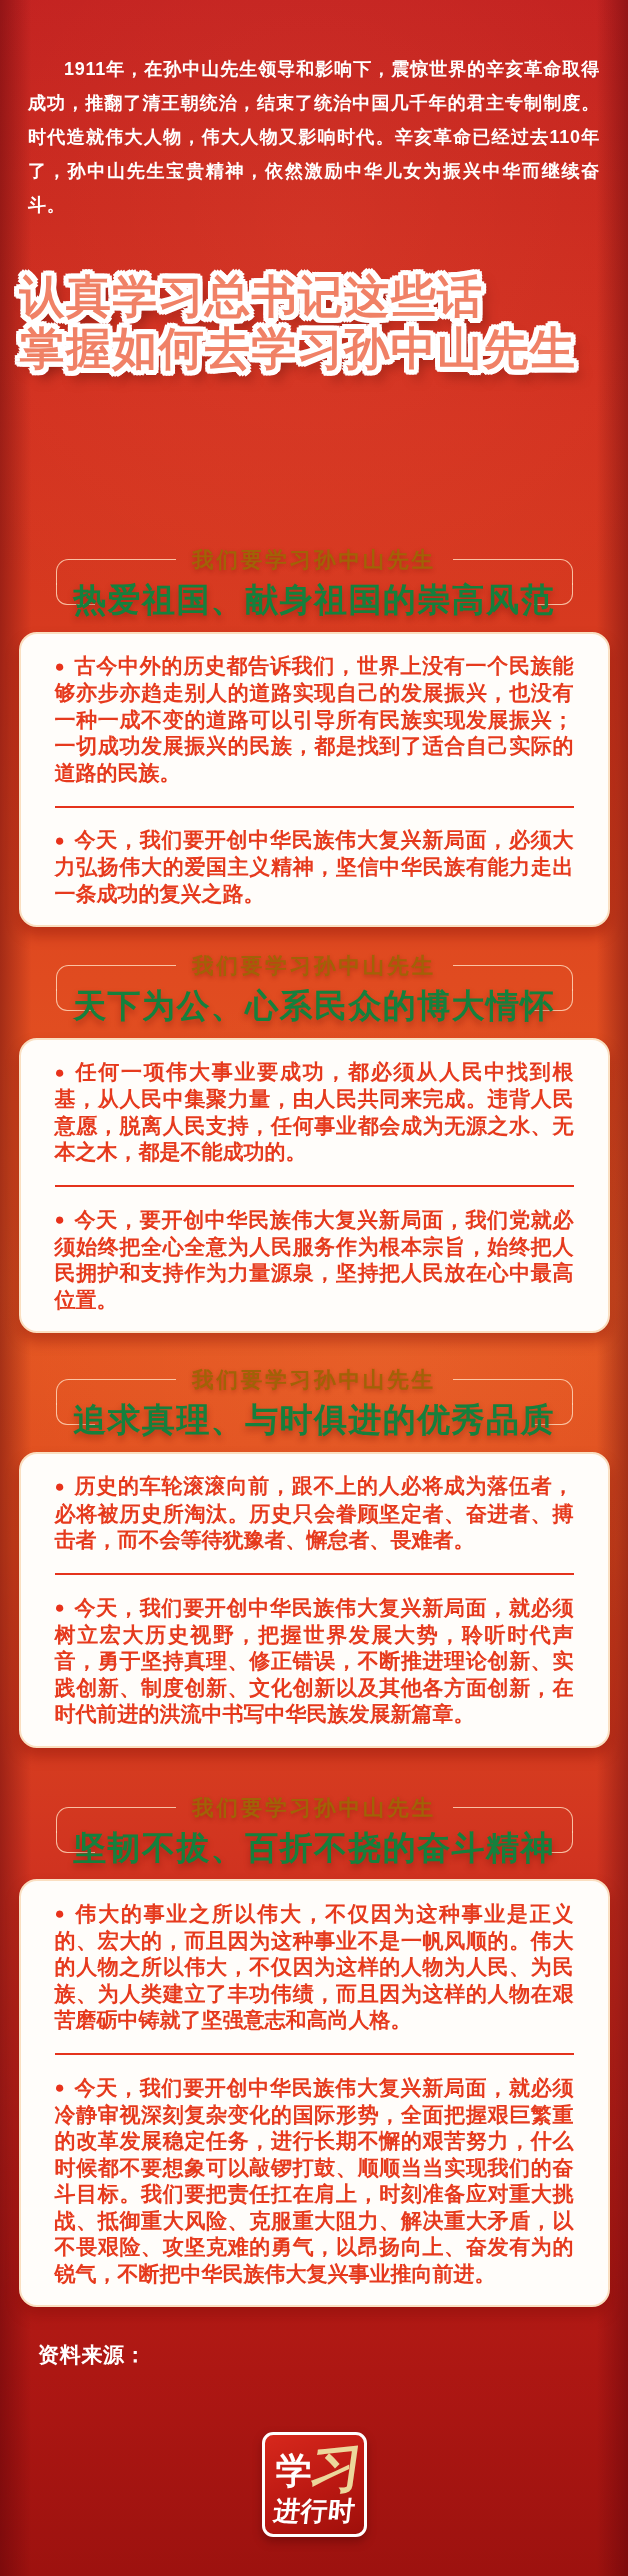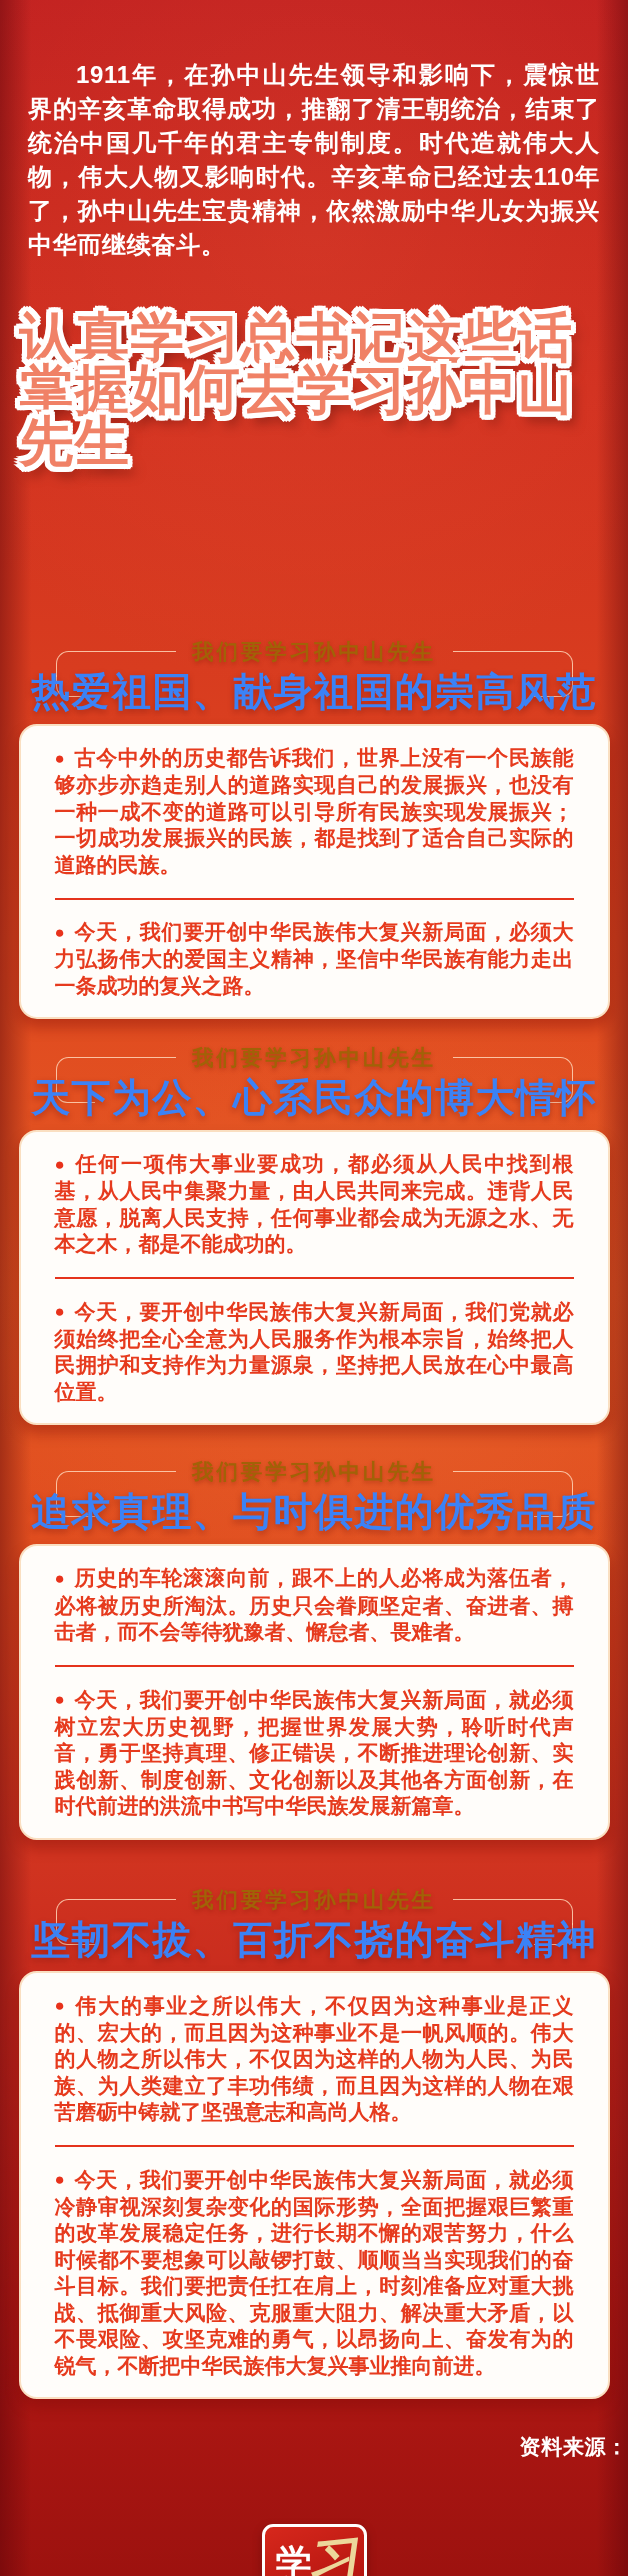--- a/index.html
+++ b/index.html
@@ -21,33 +21,33 @@
       linear-gradient(90deg, rgba(80,0,8,.42) 0, rgba(80,0,8,0) 5%, rgba(80,0,8,0) 95%, rgba(80,0,8,.42) 100%),
       radial-gradient(120% 30% at 50% 9%, rgba(255,120,80,.14), rgba(255,120,80,0) 60%),
       radial-gradient(90% 20% at 60% 52%, rgba(255,170,90,.12), rgba(255,170,90,0) 70%);
   }
   .content { position: relative; z-index: 1; }
 
   
   .intro {
     padding: 34px 28px 0 28px;
     color: #ffffff;
-    font-size: 24px;
+    font-size: 18px;
     line-height: 34px;
     font-weight: bold;
     text-align: justify;
     text-indent: 2em;
     letter-spacing: 0.7px;
   }
 
   
   .main-title {
     margin: 49px 0 0 19.5px;
     font-weight: bold;
-    font-size: 54px;
+    font-size: 45px;
     line-height: 52px;
     letter-spacing: 1.4px;
     color: #f08166;
     text-shadow:
       -4.9px 0 0 #fff, 4.9px 0 0 #fff, 0 -4.9px 0 #fff, 0 4.9px 0 #fff,
       -3.5px -3.5px 0 #fff, 3.5px -3.5px 0 #fff, -3.5px 3.5px 0 #fff, 3.5px 3.5px 0 #fff,
       -4.9px 2.8px 0 #fff, 4.9px 2.8px 0 #fff, -4.9px -2.8px 0 #fff, 4.9px -2.8px 0 #fff,
       -2.8px 4.9px 0 #fff, 2.8px 4.9px 0 #fff, -2.8px -4.9px 0 #fff, 2.8px -4.9px 0 #fff,
       6.3px 9px 11.2px rgba(70,10,5,.55);
   }
@@ -61,21 +61,21 @@
   .fp.br { bottom: 0; right: 0; width: 38px; height: 21px; border-bottom-width: 1.4px; border-right-width: 1.4px; border-bottom-right-radius: 11.2px; }
   .sec-small {
     position: absolute; top: 0; left: 50%; transform: translate(-50%,-50%);
     white-space: nowrap; padding: 0 9.8px;
     font-size: 21.6px; font-weight: bold; color: #a16207; letter-spacing: 2.8px;
     text-shadow: 0 2.1px 4.2px rgba(120,20,10,.35);
   }
   .sec-big {
     position: absolute; top: 46px; left: 50%; transform: translate(-50%,-60%);
     white-space: nowrap;
-    font-size: 39px; font-weight: bold; color: #3b82f6; letter-spacing: 1.4px;
+    font-size: 33px; font-weight: bold; color: #15803d; letter-spacing: 1.4px;
     text-shadow: 0 3.5px 6.3px rgba(110,15,8,.4);
   }
 
   
   .card {
     width: 591px; box-sizing: border-box;
     margin: 26.5px auto 0 auto;
     background: #fffdfa;
     border: 2.1px solid #fadfc1;
     border-radius: 18px;
@@ -95,21 +95,21 @@
 
   .section-gap-1 { margin-top: 184px; }
   .section-gap-2 { margin-top: 38px; }
   .section-gap-3 { margin-top: 46px; }
   .section-gap-4 { margin-top: 59px; }
 
   
   .source {
     margin: 31px 0 0 38px;
     color: #ffffff; font-weight: bold;
-    font-size: 21px; line-height: 33px; letter-spacing: 0.7px; text-align: right;
+    font-size: 21px; line-height: 33px; letter-spacing: 0.7px;
   }
   .source div { white-space: nowrap; }
 
   
   .seal {
     width: 105px; height: 105px; box-sizing: border-box;
     margin: 61px auto 0 auto;
     border: 3.5px solid #ffffff; border-radius: 11.2px;
     background: linear-gradient(155deg, #d7281c 0%, #bb1812 55%, #9e0f0a 100%);
     box-shadow: 0 4.2px 9.8px rgba(60,0,0,.35);

